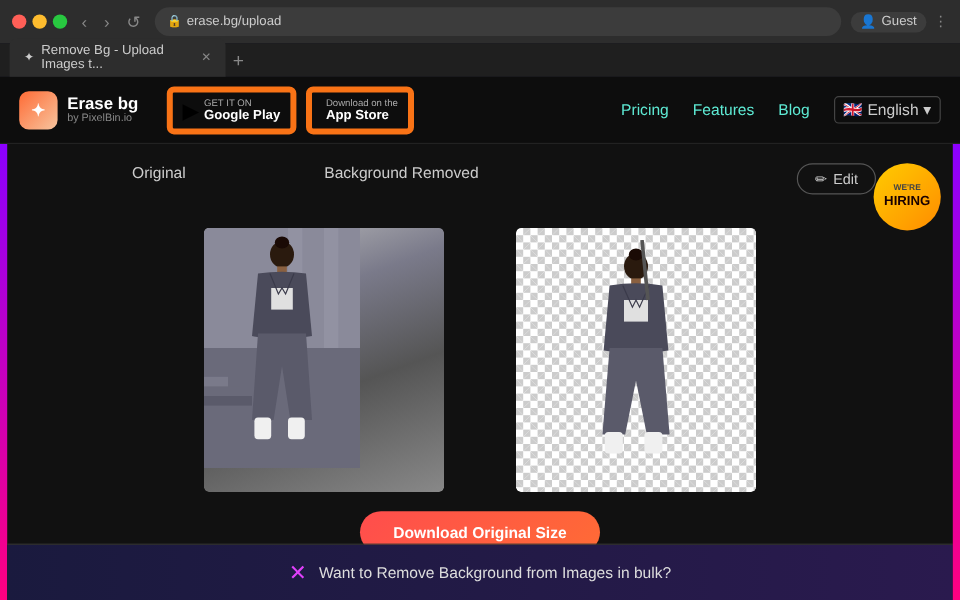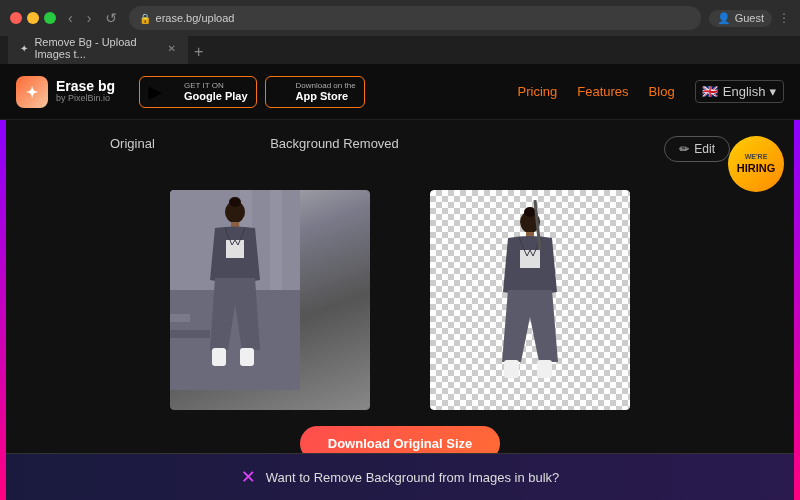--- a/index.html
+++ b/index.html
@@ -103,36 +103,36 @@
     .logo-title {
       color: white; font-size: 14px; font-weight: 700;
     }
     .logo-sub {
       color: #888; font-size: 9px;
     }
     .store-badges {
       display: flex; gap: 8px; margin-left: 8px;
     }
     .store-badge {
-      border: 1px solid #f97316;
+      border: 5px solid #f97316;
       border-radius: 6px;
       padding: 4px 8px;
-      display: flex; align-items: center; gap: 22px;
+      display: flex; align-items: center; gap: 4px;
       cursor: pointer;
       justify-content: flex-end;
     }
     .store-badge-icon { font-size: 18px; }
     .store-badge-text { display: flex; flex-direction: column; }
     .store-badge-sub { color: #aaa; font-size: 8px; }
     .store-badge-name { color: white; font-size: 11px; font-weight: 600; }
     .nav-links {
       display: flex; gap: 20px; align-items: center; margin-left: auto;
     }
     .nav-link {
-      color: #f97316; font-size: 13px; cursor: pointer; text-decoration: none;
+      color: #5eead4; font-size: 13px; cursor: pointer; text-decoration: none;
     }
     .language-selector {
       display: flex; align-items: center; gap: 4px; color: #ccc; font-size: 13px;
       cursor: pointer; border: 1px solid #444; border-radius: 4px; padding: 3px 7px;
     }
     .upload-btn {
       background: linear-gradient(135deg, #ff4d8d, #e040fb);
       color: white; font-size: 12px; font-weight: 600;
       border: none; border-radius: 20px;
       padding: 8px 16px; cursor: pointer; white-space: nowrap;

